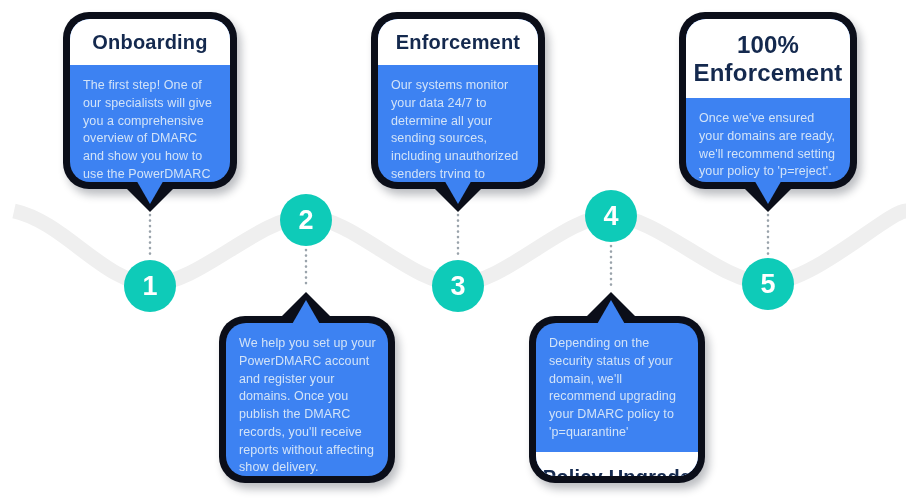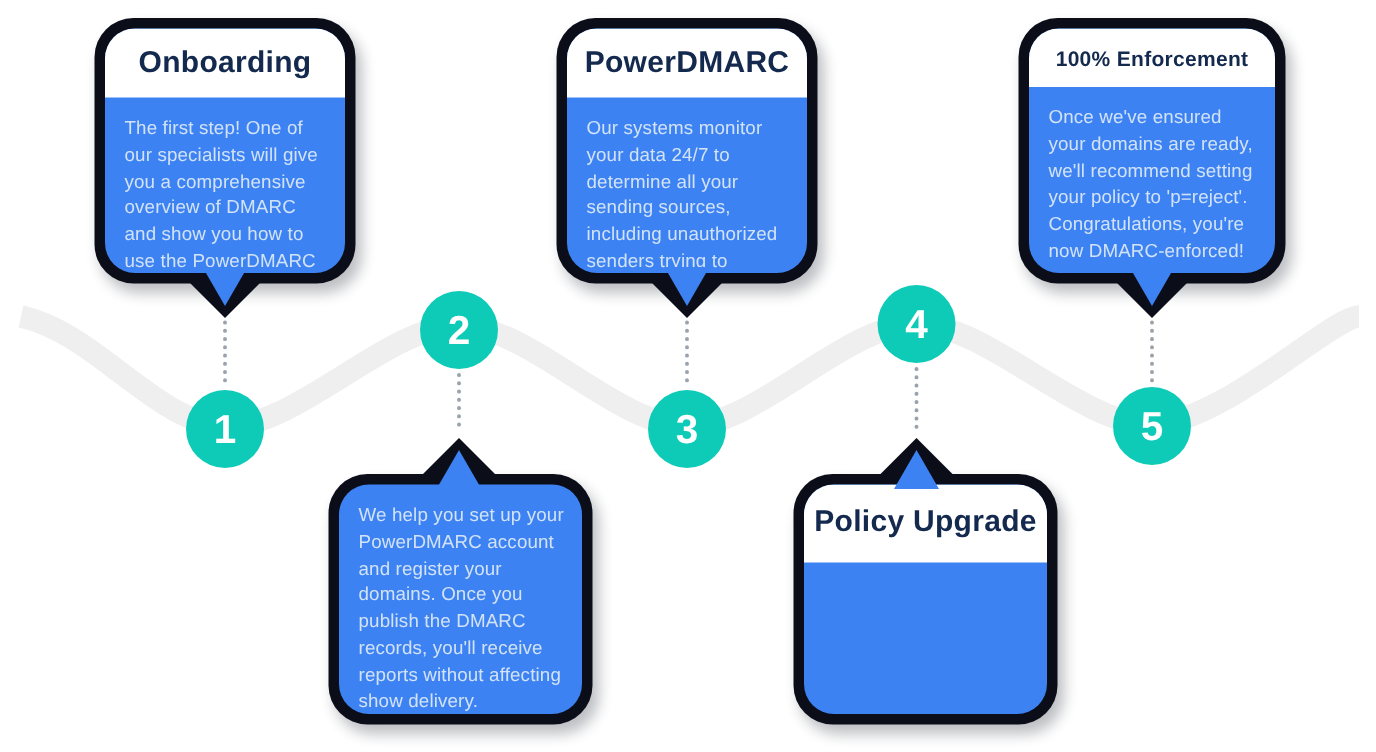--- a/index.html
+++ b/index.html
@@ -34,21 +34,21 @@
   .card-title{
     background:#ffffff;color:var(--title-navy);text-align:center;
     font-weight:bold;font-size:20px;letter-spacing:.2px;
     padding:12px 4px 11px 4px;
   }
   .card.bottom .card-title{padding:14px 4px 15px 4px;}
   .card-body{
     flex:1;color:var(--body-text);font-size:12.5px;line-height:1.42;
     padding:12px 11px 10px 13px;letter-spacing:.1px;
   }
-  .card.w5 .card-title{font-size:14px;}
+  .card.w5 .card-title{font-size:24px;}
   .tail{position:absolute;width:52px;height:36px;z-index:6;}
   .tail i{position:absolute;display:block;width:0;height:0;}
   .tail-down .t-outer{left:0;top:8px;border-left:26px solid transparent;border-right:26px solid transparent;border-top:26px solid var(--outline-dark);}
   .tail-down .t-inner{left:11px;top:0;border-left:15px solid transparent;border-right:15px solid transparent;border-top:26px solid var(--bubble-blue);}
   .tail-up .t-outer{left:0;top:0;border-left:26px solid transparent;border-right:26px solid transparent;border-bottom:26px solid var(--outline-dark);}
   .tail-up .t-inner{left:11px;top:8px;border-left:15px solid transparent;border-right:15px solid transparent;border-bottom:26px solid var(--bubble-blue);}
 </style>
 </head>
 <body>
 
@@ -85,21 +85,21 @@
       <div class="card-body">The first step! One of our specialists will give you a comprehensive overview of DMARC and show you how to use the PowerDMARC platform.</div>
     </div>
   </div>
   <div class="tail tail-down" style="left:124px;top:178px;">
       <i class="t-outer"></i>
       <i class="t-inner"></i>
     </div>
 
   <div class="card top" style="left:371px;top:12px;width:174px;height:177px;">
     <div class="card-inner">
-      <div class="card-title">PowerDMARC</div>
+      <div class="card-title">Enforcement</div>
       <div class="card-body">Our systems monitor your data 24/7 to determine all your sending sources, including unauthorized senders trying to impersonate you.</div>
     </div>
   </div>
   <div class="tail tail-down" style="left:432px;top:178px;">
       <i class="t-outer"></i>
       <i class="t-inner"></i>
     </div>
 
   <div class="card top w5" style="left:679px;top:12px;width:178px;height:177px;">
     <div class="card-inner">
@@ -118,20 +118,21 @@
 
     </div>
   </div>
   <div class="tail tail-up" style="left:280px;top:292px;">
       <i class="t-outer"></i>
       <i class="t-inner"></i>
     </div>
 
   <div class="card bottom" style="left:529px;top:316px;width:176px;height:167px;">
     <div class="card-inner">
+      <div class="card-body">Depending on the security status of your domain, we'll recommend upgrading your DMARC policy to 'p=quarantine'</div>
       <div class="card-title">Policy Upgrade</div>
     </div>
   </div>
   <div class="tail tail-up" style="left:585px;top:292px;">
       <i class="t-outer"></i>
       <i class="t-inner"></i>
     </div>
 
 </div>
 

